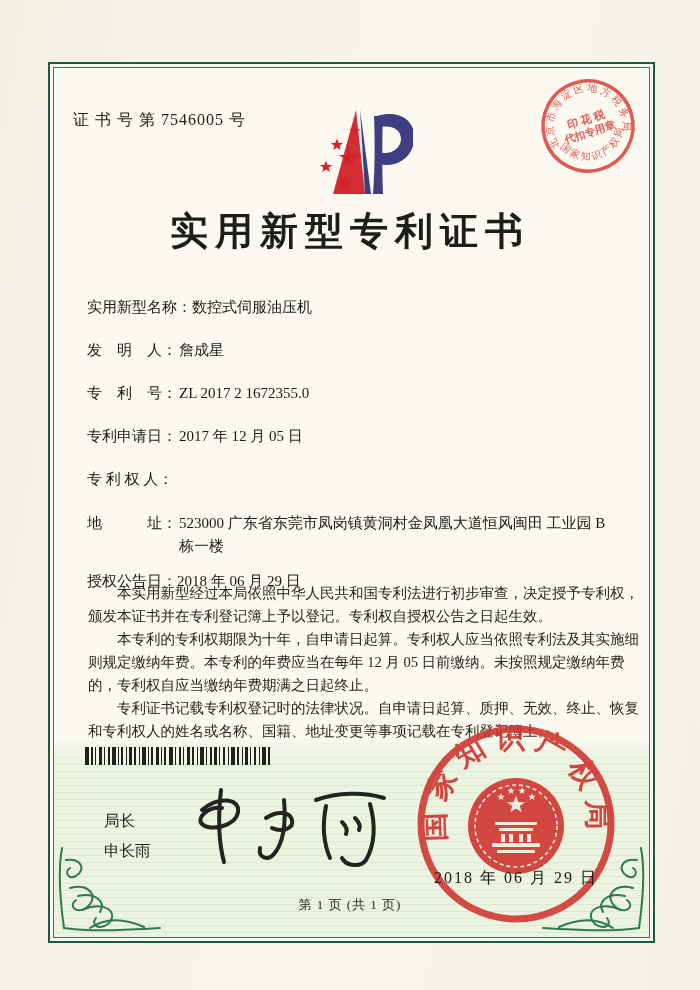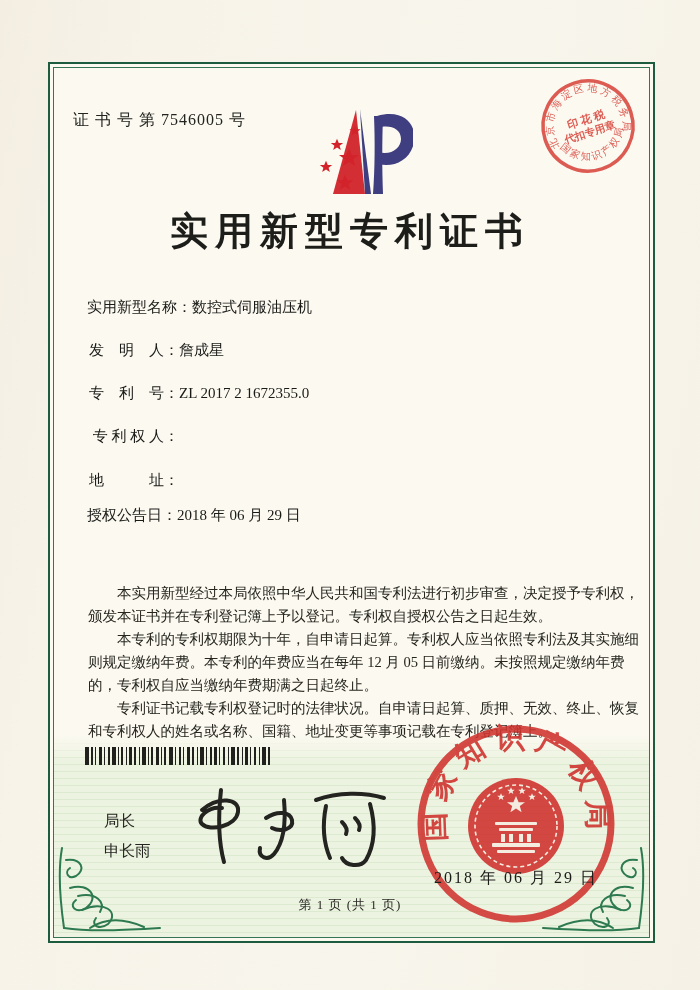--- a/index.html
+++ b/index.html
@@ -37,21 +37,21 @@
   .cert-no{
     position:absolute;left:73px;top:110px;
     font-size:16px;color:#23231f;letter-spacing:1px;text-align:center;
   }
   .logo{position:absolute;left:293px;top:104px;}
   .title{
     position:absolute;left:0;right:0;top:206px;text-align:center;
     font-size:38px;font-weight:600;color:#1d1d1a;letter-spacing:7px;
   }
   .fields{position:absolute;left:87px;top:297px;width:556px;font-size:15px;color:#1a1a17;}
-  .frow{display:flex;line-height:20px;margin-bottom:23px;text-align:right;}
+  .frow{display:flex;line-height:20px;margin-bottom:23px;}
   .frow .flabel{flex:0 0 92px;white-space:nowrap;}
   .frow .fvalue{margin-left:0;}
   .frow.addr{line-height:23px;margin-bottom:12px;}
   .frow.addr .fvalue{max-width:436px;}
   .grant-row{position:relative;line-height:23px;height:23px;}
   .grant-right{position:absolute;left:297px;top:0;letter-spacing:.5px;}
   .glabel{letter-spacing:3px;}
 
   .body-text{
     position:absolute;left:88px;top:582px;width:551px;
@@ -152,24 +152,29 @@
       </div>
       <div class="frow">
         <span class="flabel">发　明　人：</span>
         <span class="fvalue">詹成星</span>
       </div>
       <div class="frow">
         <span class="flabel">专　利　号：</span>
         <span class="fvalue">ZL 2017 2 1672355.0</span>
       </div>
       <div class="frow">
+        <span class="flabel">专利申请日：</span>
+        <span class="fvalue">2017 年 12 月 05 日</span>
+      </div>
+      <div class="frow">
         <span class="flabel">专 利 权 人：</span>
       </div>
       <div class="frow addr">
         <span class="flabel">地　　　址：</span>
+        <span class="fvalue">523000 广东省东莞市凤岗镇黄洞村金凤凰大道恒风闽田 工业园 B 栋一楼</span>
       </div>
       <div class="grant-row">
         <span>授权公告日：</span><span>2018 年 06 月 29 日</span>
       </div>
     </div>
 
     <div class="body-text">
       <p>本实用新型经过本局依照中华人民共和国专利法进行初步审查，决定授予专利权，颁发本证书并在专利登记簿上予以登记。专利权自授权公告之日起生效。</p>
       <p>本专利的专利权期限为十年，自申请日起算。专利权人应当依照专利法及其实施细则规定缴纳年费。本专利的年费应当在每年 12 月 05 日前缴纳。未按照规定缴纳年费的，专利权自应当缴纳年费期满之日起终止。</p>
       <p>专利证书记载专利权登记时的法律状况。自申请日起算、质押、无效、终止、恢复和专利权人的姓名或名称、国籍、地址变更等事项记载在专利登记簿上。</p>

